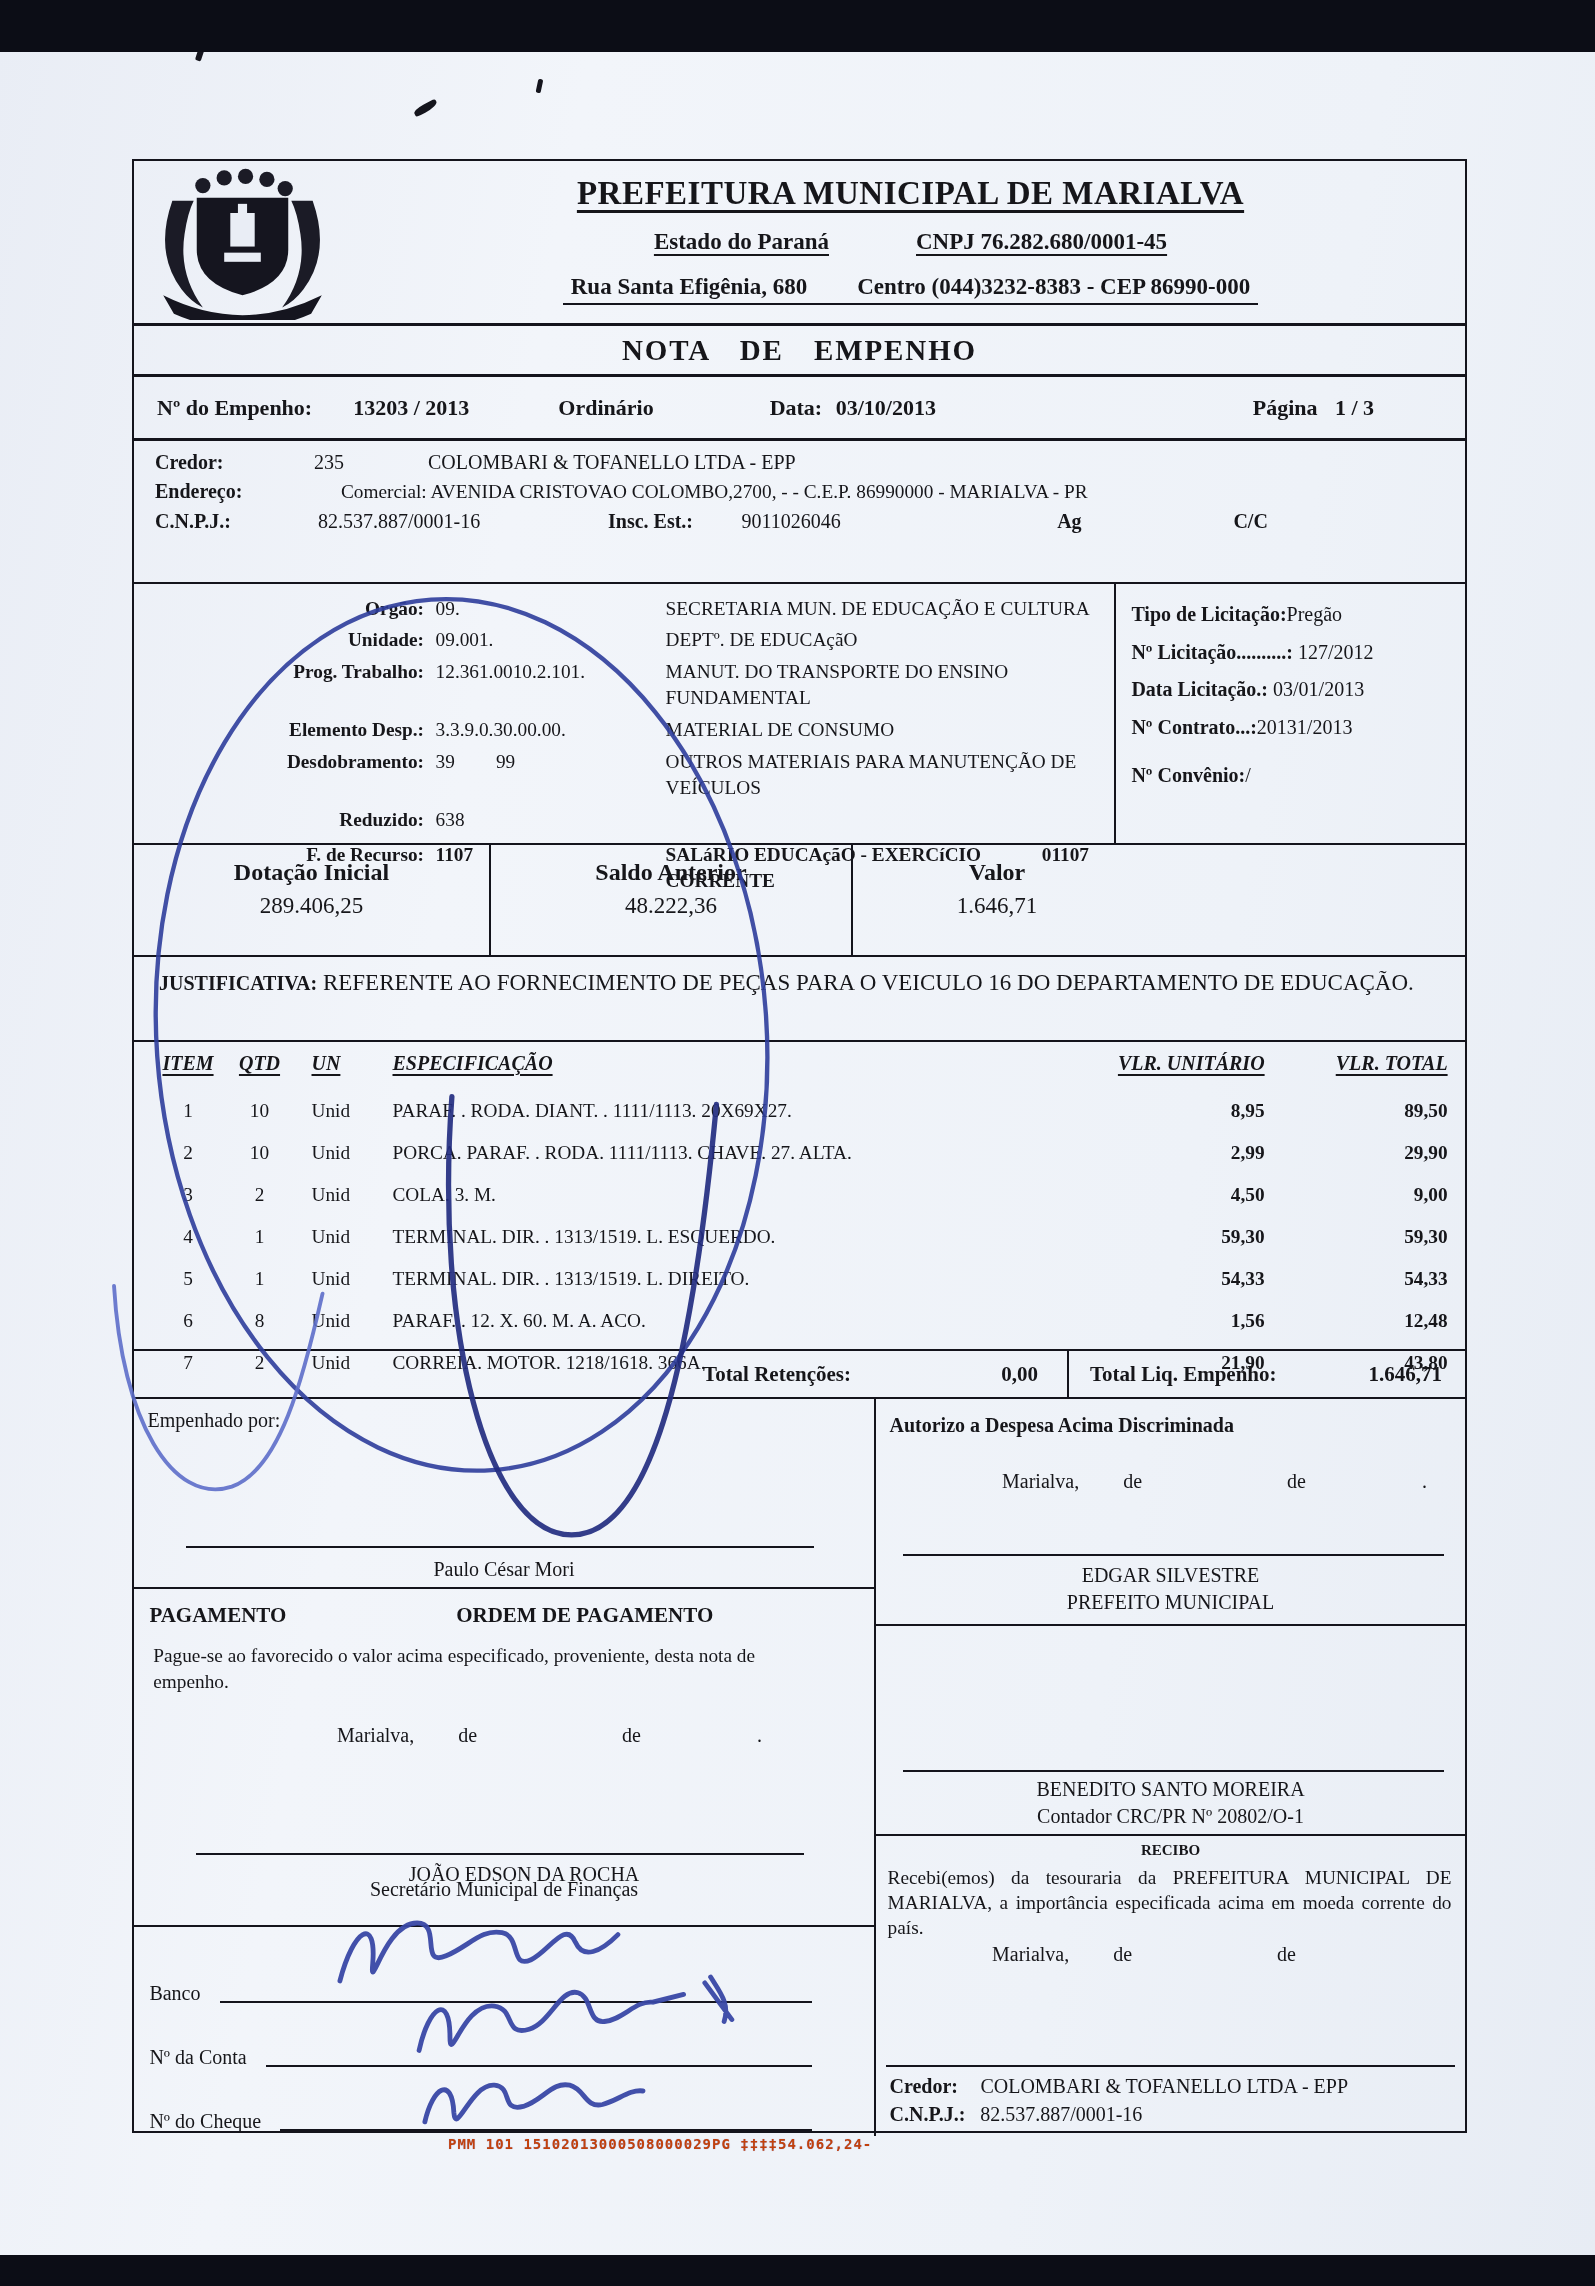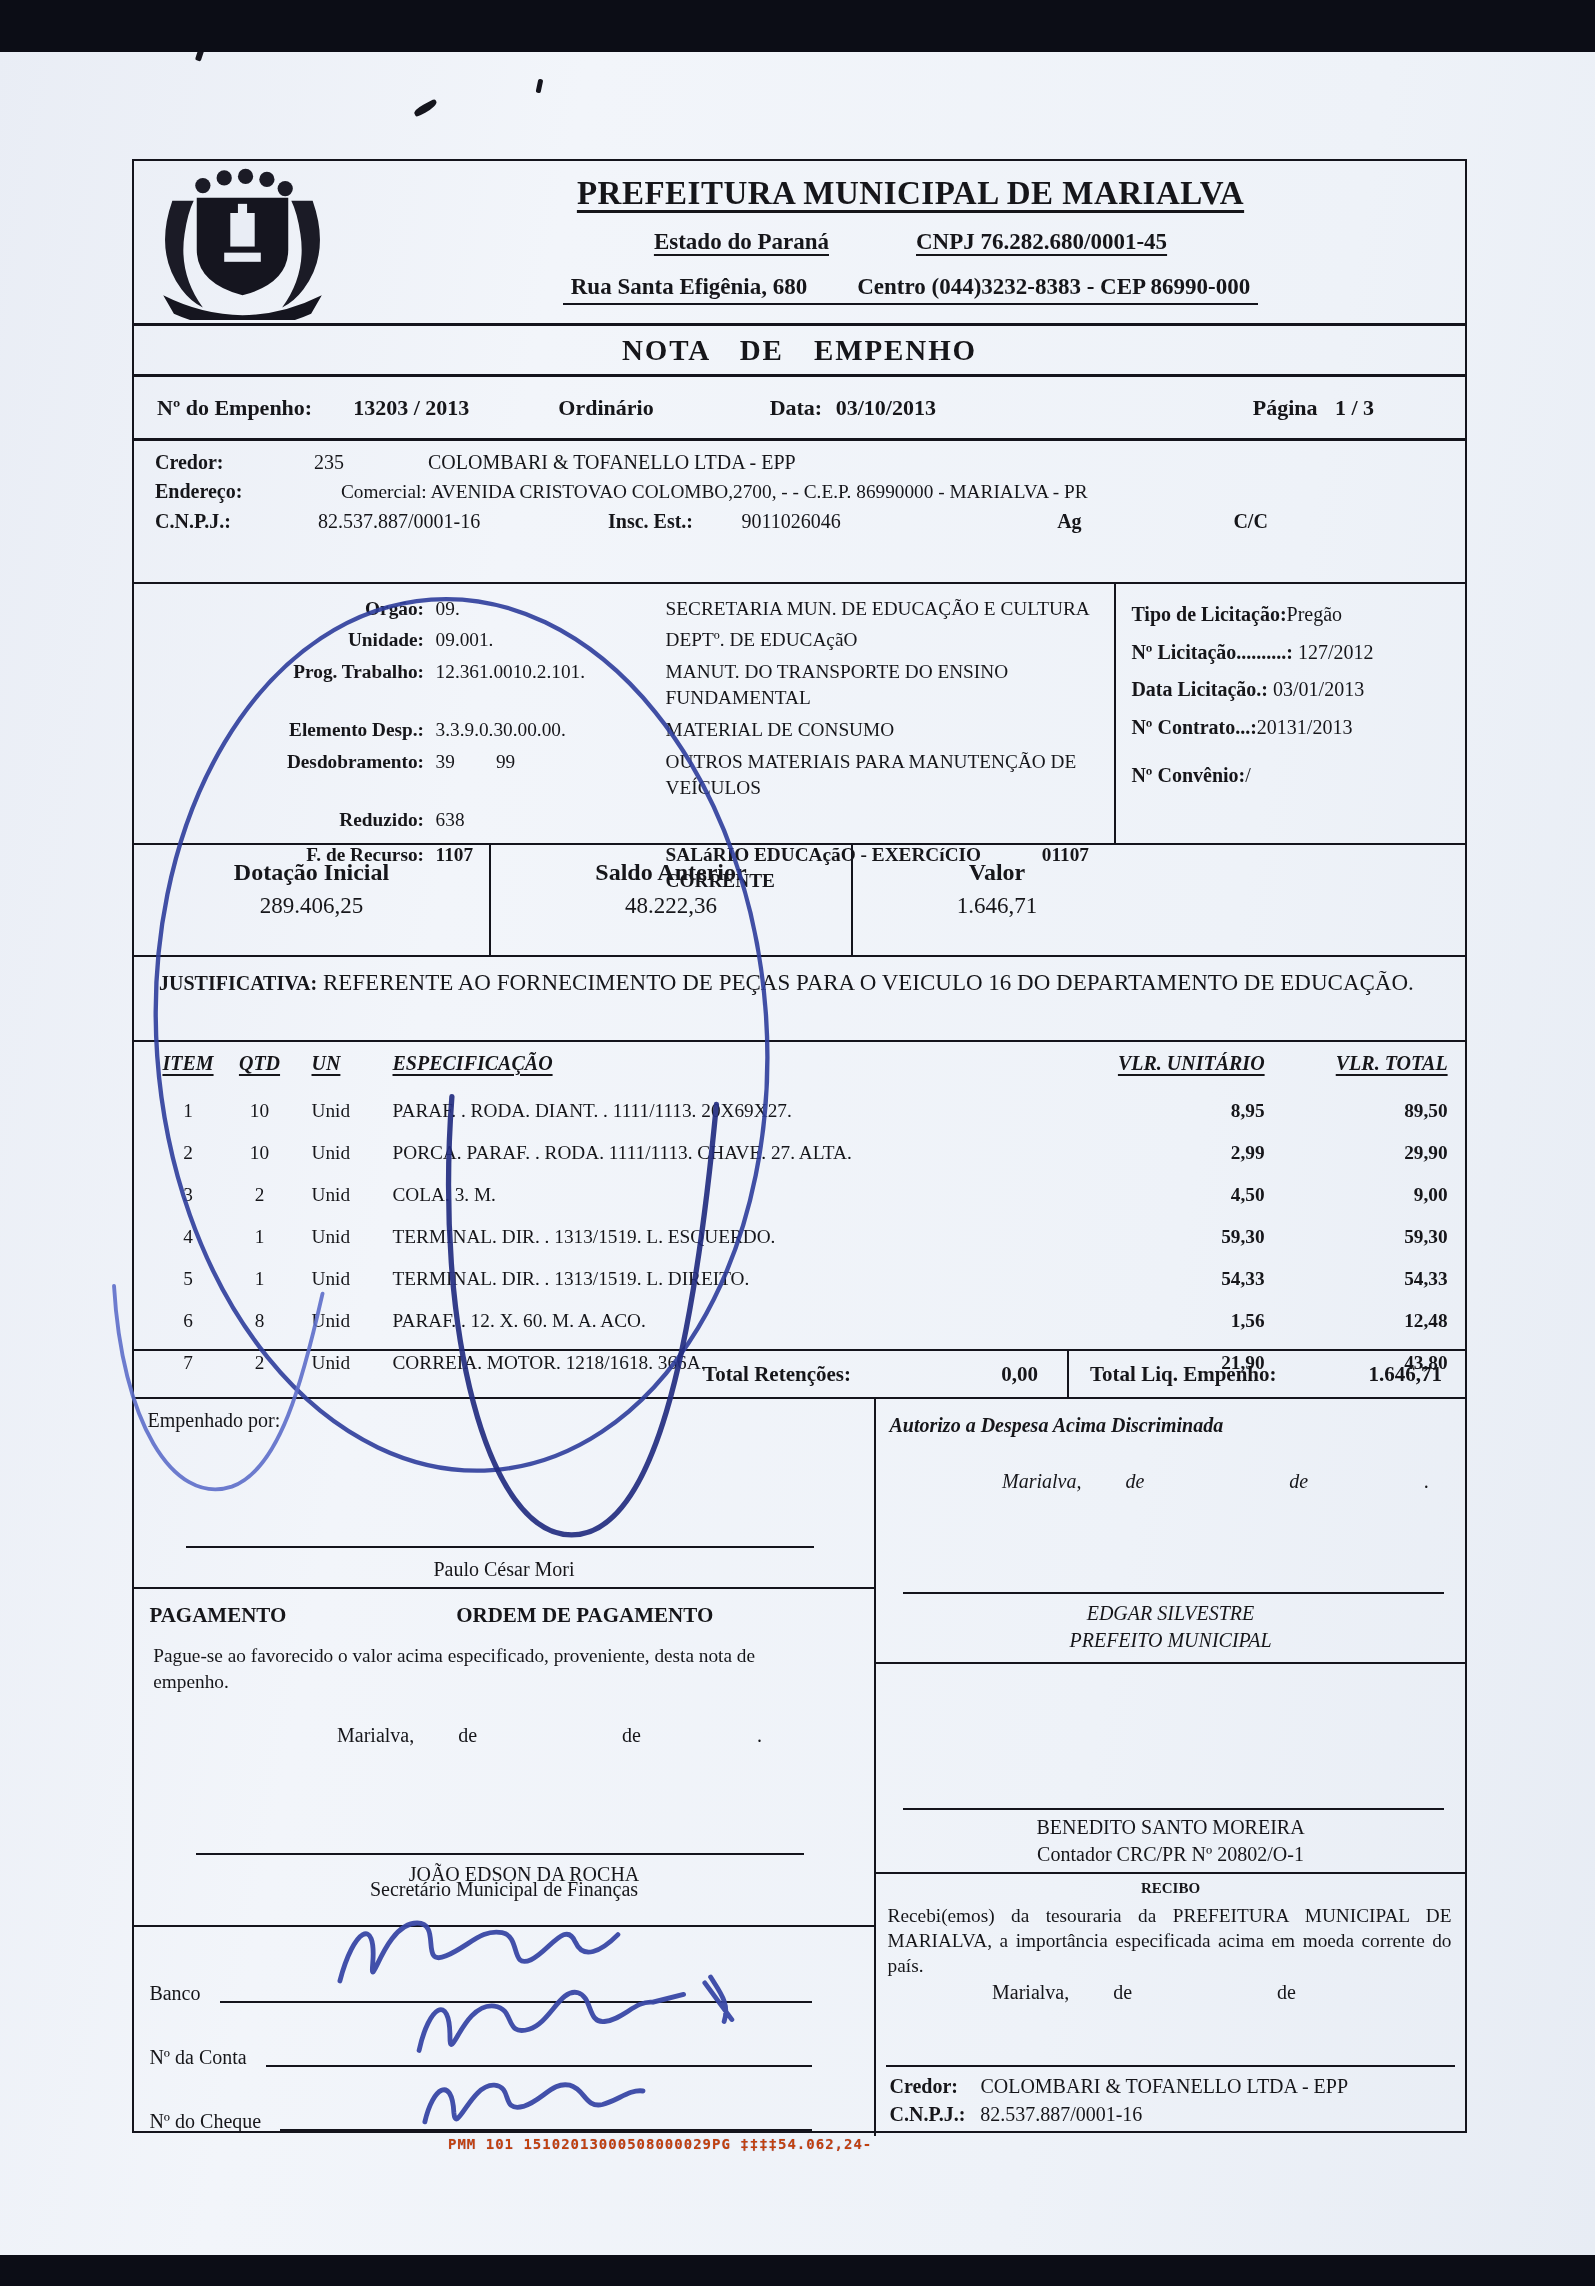--- a/index.html
+++ b/index.html
@@ -130,21 +130,21 @@
   .pagamento .cidade-row{margin:29px 0 0 203px;}
   .g1{width:44px;}.g2{width:145px;}.g3{width:116px;}
   .pagamento .sig-line{position:absolute;bottom:70px;left:62px;width:608px;}
   .pag-name{position:absolute;bottom:39px;left:0;width:100%;text-align:center;font-size:20px;padding-left:20px;}
   .pag-cargo{position:absolute;bottom:24px;left:0;width:100%;text-align:center;font-size:20px;}
   .banco-area{border-top:2.9px solid #14141c;flex:1;box-sizing:border-box;padding:15.4px 0 0 15.4px;}
   .bank-row{display:flex;align-items:flex-end;height:64px;font-size:20px;}
   .bank-label{flex:none;padding-bottom:1.9px;}
   .bank-line{flex:1;border-bottom:2.9px solid #14141c;margin:0 62px 3.9px 19.3px;}
 
-  .autorizo{height:263px;box-sizing:border-box;position:relative;font-style:italic;}
+  .autorizo{height:225px;box-sizing:border-box;position:relative;}
   .aut-t{font-weight:bold;font-size:20px;padding:15.4px 0 0 13.5px;}
   .autorizo .cidade-row{margin:33px 0 0 126px;}
   .autorizo .sig-line{position:absolute;bottom:68px;left:27px;width:541px;}
   .aut-name{position:absolute;bottom:37px;left:0;width:100%;text-align:center;font-size:20px;}
   .aut-cargo{position:absolute;bottom:9.7px;left:0;width:100%;text-align:center;font-size:20px;}
   .contador{border-top:2.9px solid #14141c;height:210px;box-sizing:border-box;position:relative;}
   .contador .sig-line{position:absolute;bottom:62px;left:27px;width:541px;}
   .cont-name{position:absolute;bottom:33px;left:0;width:100%;text-align:center;font-size:20px;}
   .cont-cargo{position:absolute;bottom:5.8px;left:0;width:100%;text-align:center;font-size:20px;}
   .recibo{border-top:2.9px solid #14141c;flex:1;box-sizing:border-box;display:flex;flex-direction:column;}

